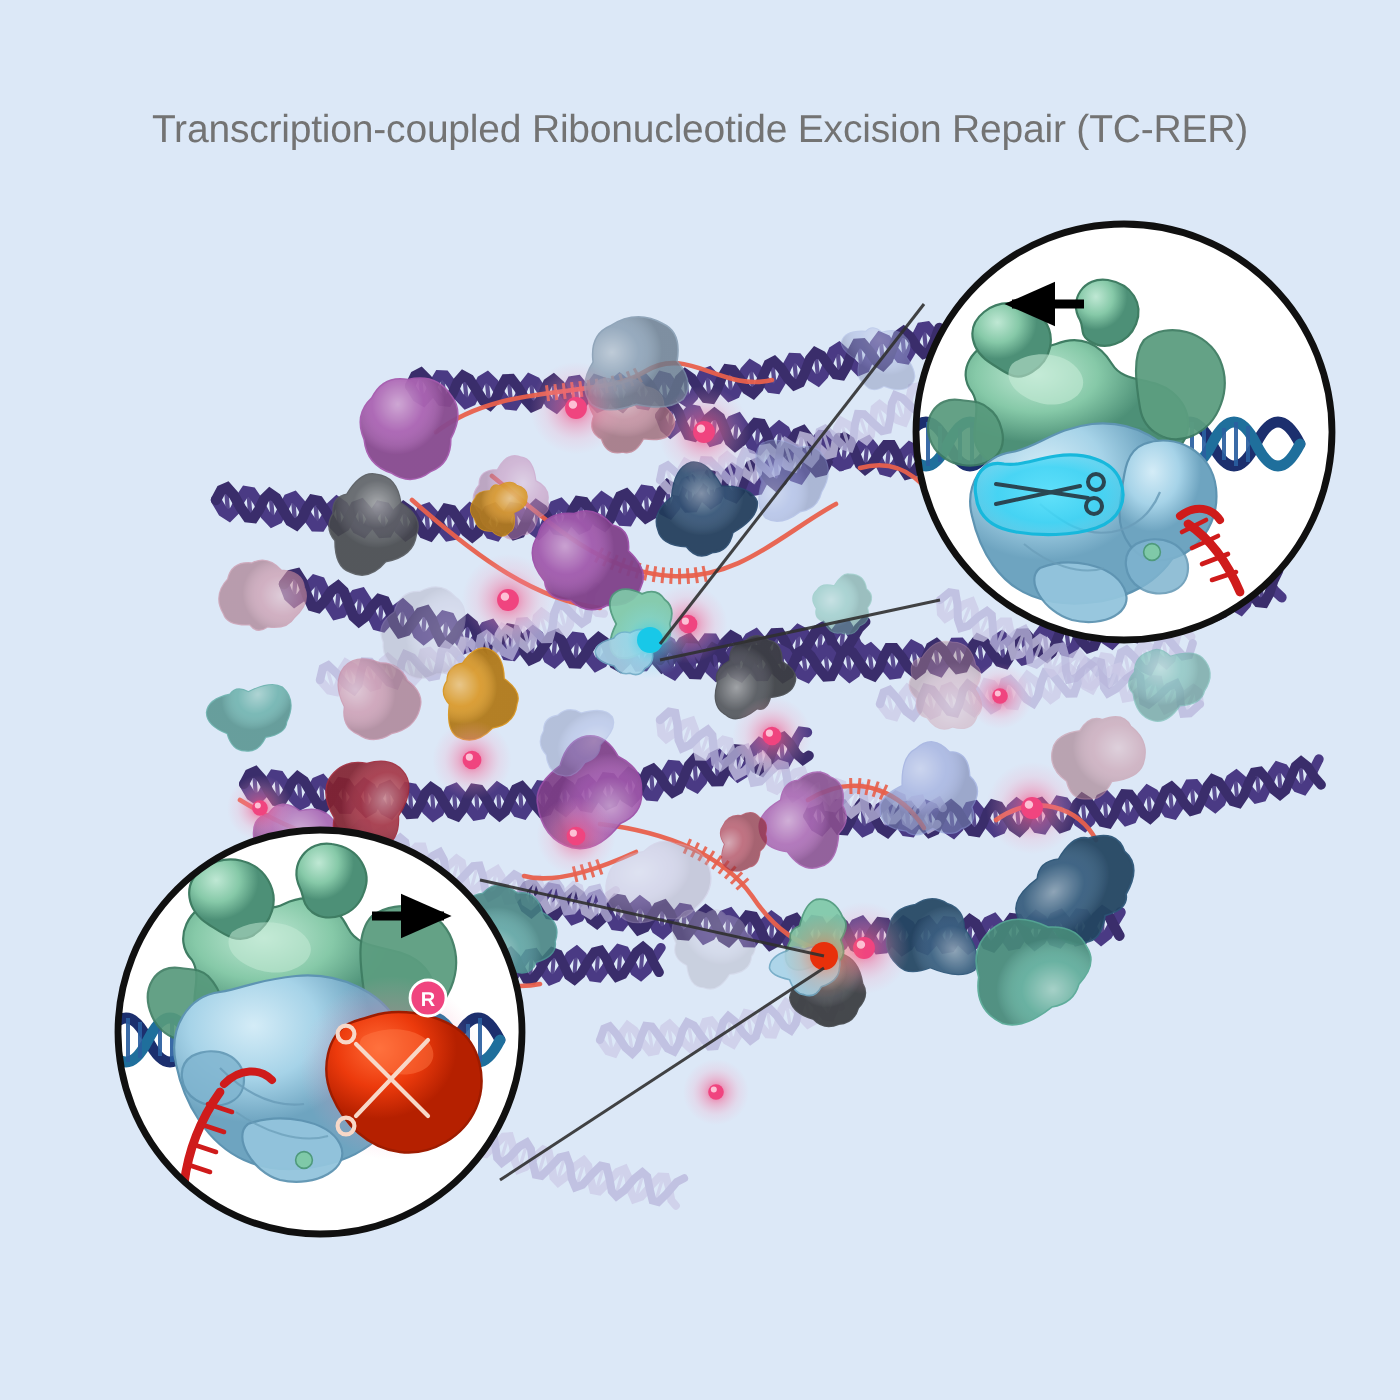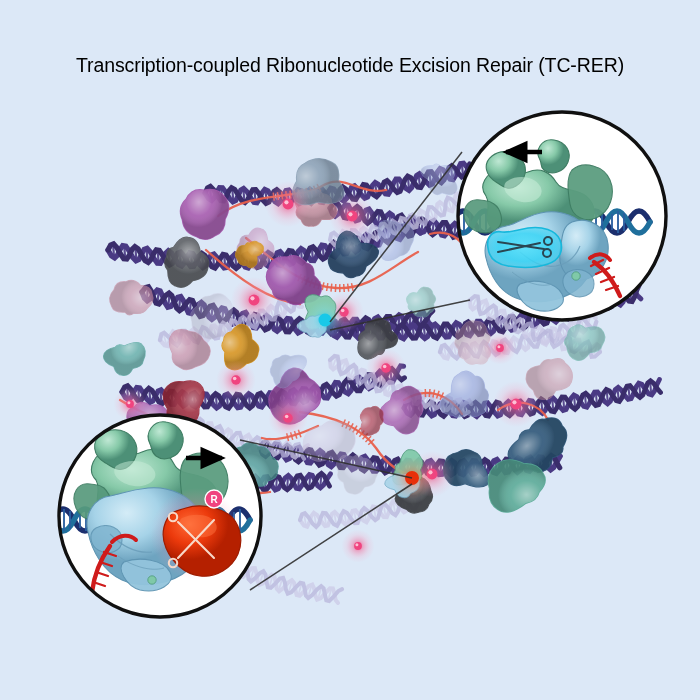--- a/index.html
+++ b/index.html
@@ -24,21 +24,21 @@
   #figure-title {
     position: absolute;
     top: 54px;
     left: 0;
     width: 700px;
     text-align: center;
     font-family: "Liberation Sans", sans-serif;
     font-size: 19.5px;
     font-weight: 400;
     letter-spacing: -0.1px;
-    color: #000000;
+    color: #737373;
     white-space: nowrap;
   }
   svg.layer {
     position: absolute;
     top: 0;
     left: 0;
     width: 700px;
     height: 700px;
     overflow: visible;
   }

